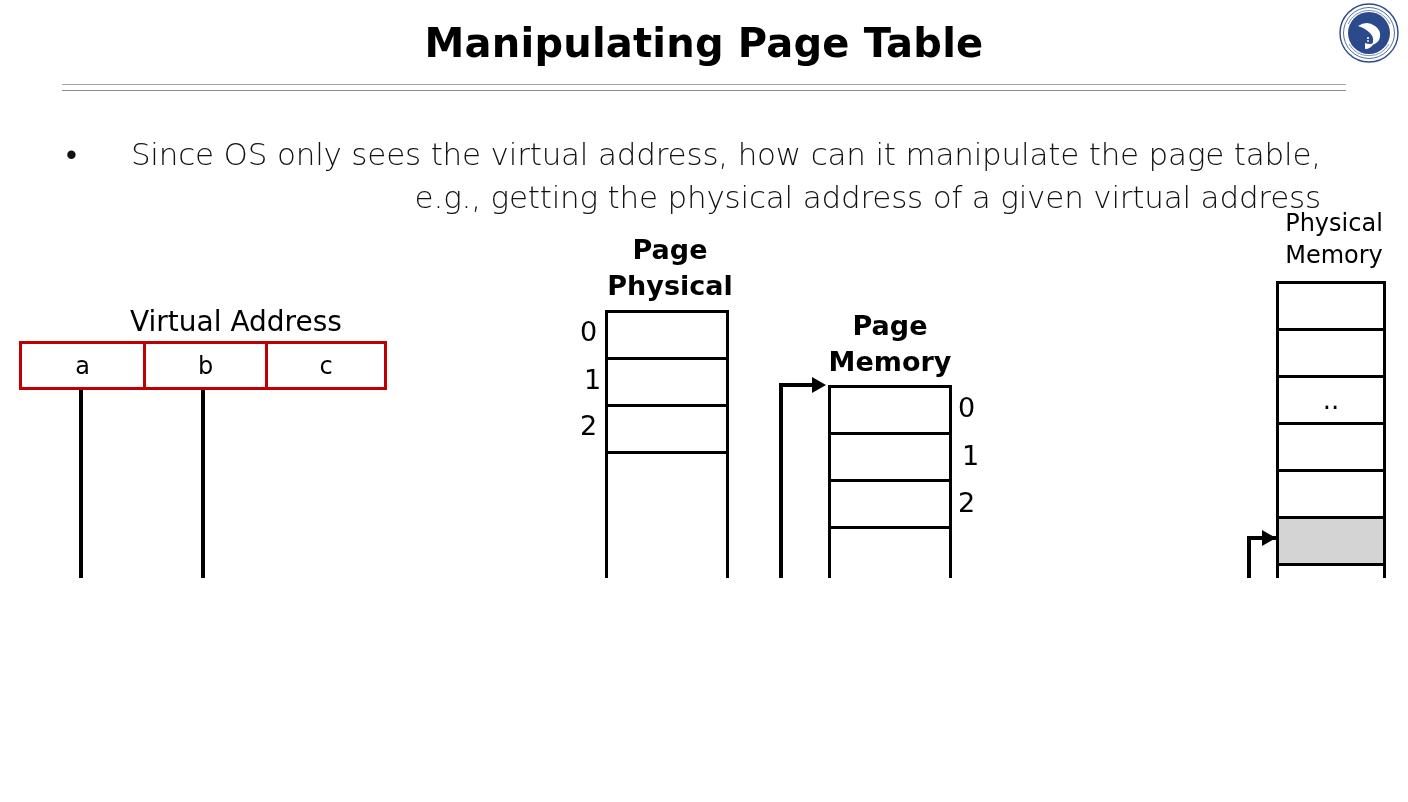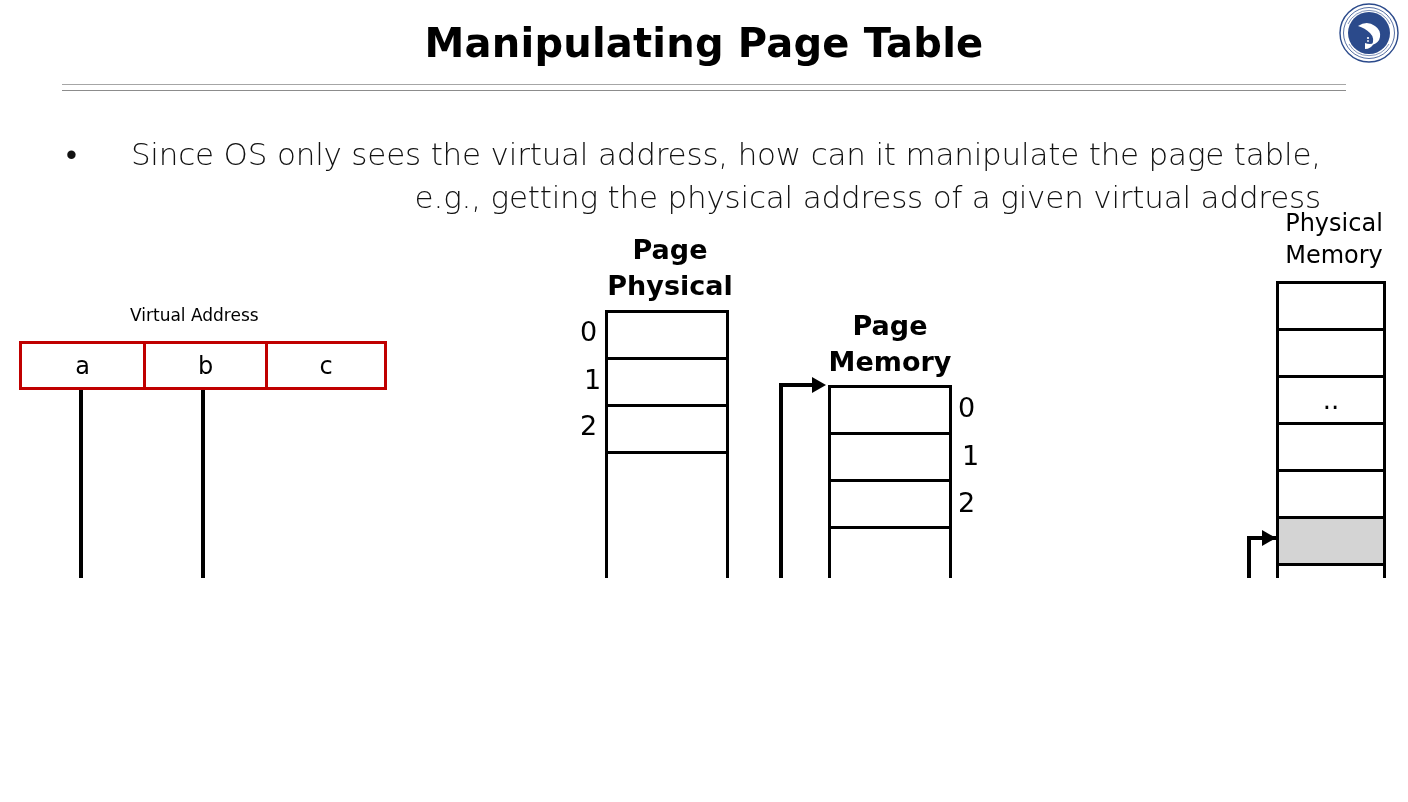--- a/index.html
+++ b/index.html
@@ -180,21 +180,21 @@
       <path d="M10 22 A23 23 0 0 1 52 22"></path>
       <path d="M11 42 A23 23 0 0 0 51 42"></path>
     </g>
   </svg>
 
   <div class="bullet-block">
     <span class="bullet-dot">•</span>
     <span class="bullet-text">Since OS only sees the virtual address, how can it manipulate the page table, e.g., getting the physical address of a given virtual address</span>
   </div>
 
-  <div class="dlabel" style="left:130px; top:305px; font-size:17px;">Virtual Address</div>
+  <div class="dlabel" style="left:130px; top:305px; font-size:28px;">Virtual Address</div>
 
   <div class="va-box">
     <div class="va-cell c1">a</div>
     <div class="va-cell c2">b</div>
     <div class="va-cell c3">c</div>
   </div>
 
   <div class="vline" style="left:79px; top:390px; height:214px;"></div>
   <div class="hline" style="left:79px; top:600px; width:512px;"></div>
   <div class="arrow-right" style="left:591px; top:594px;"></div>

